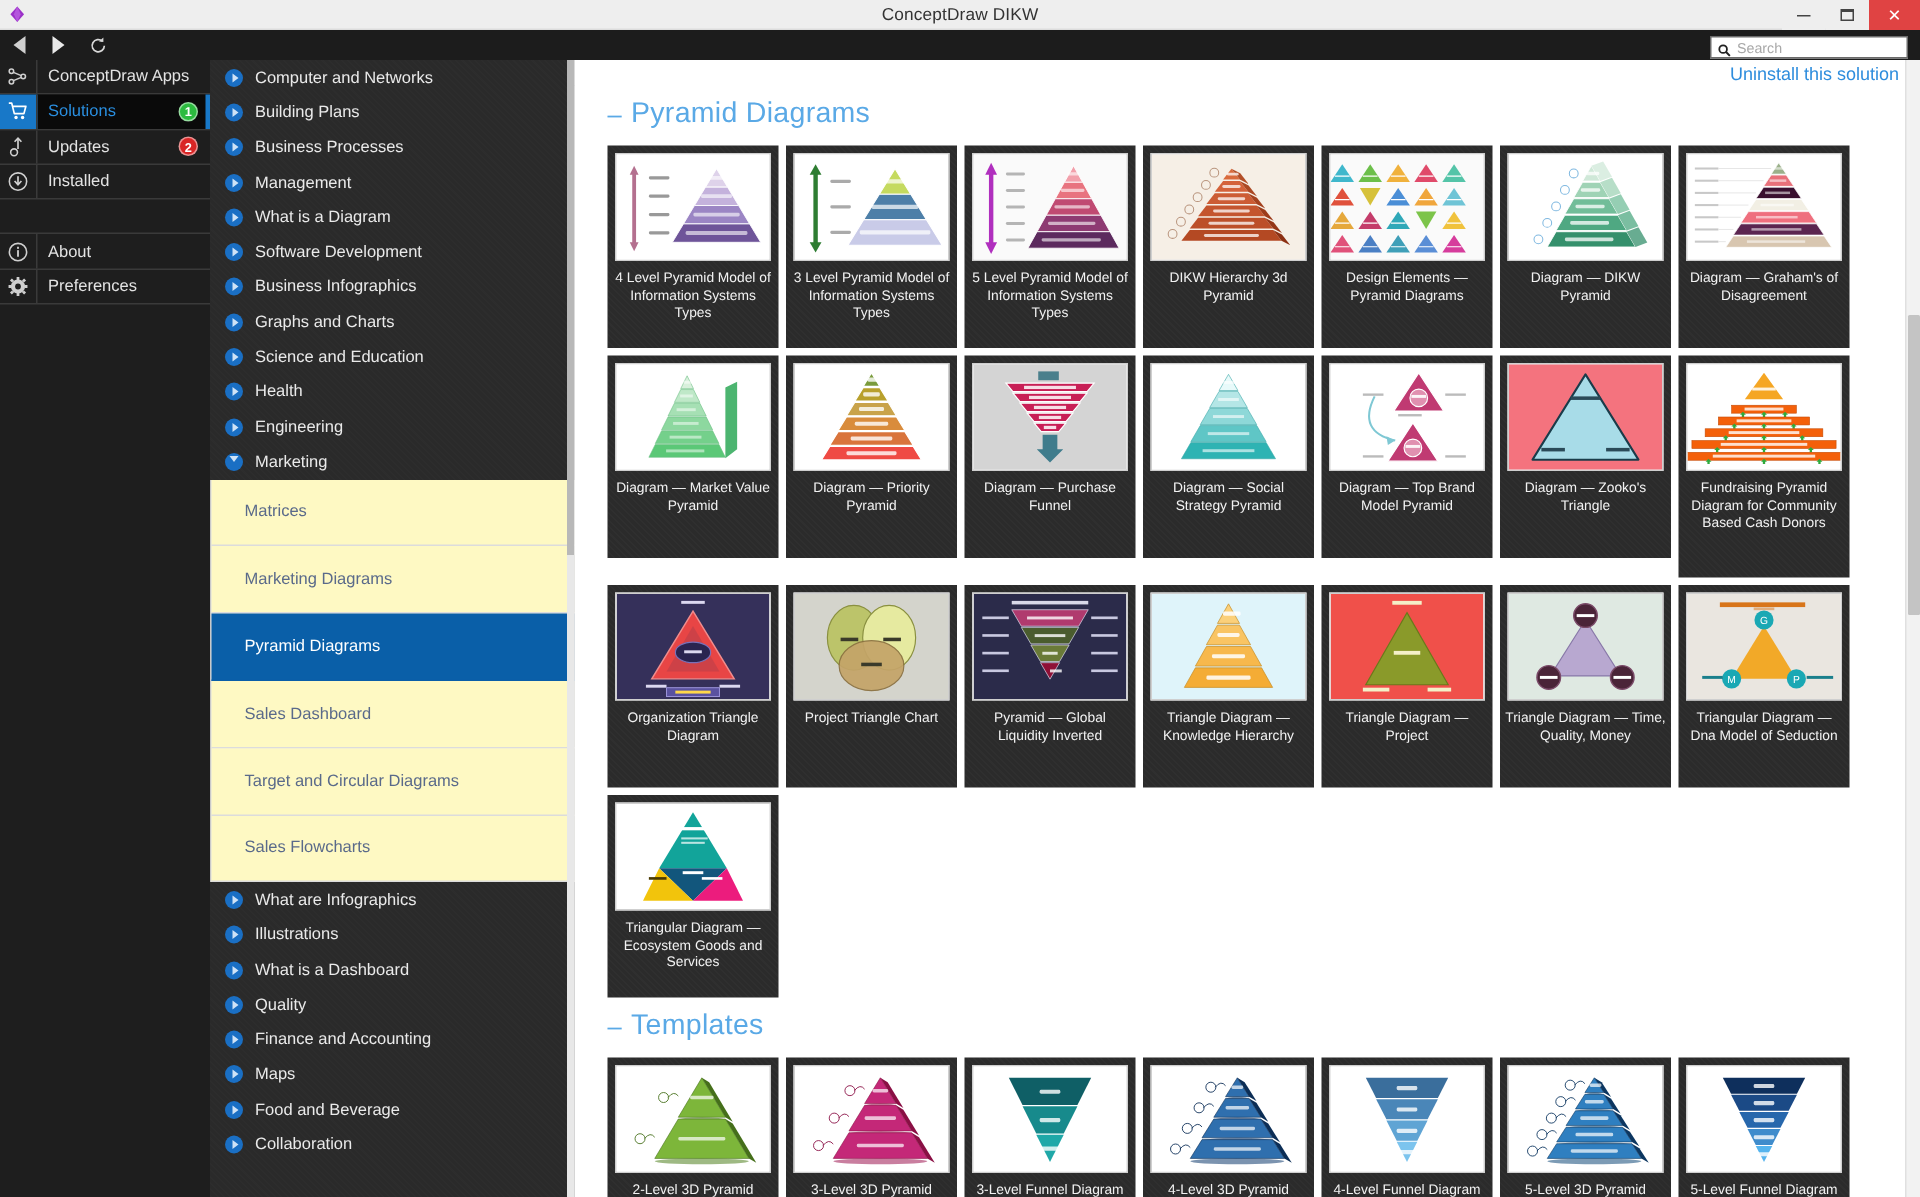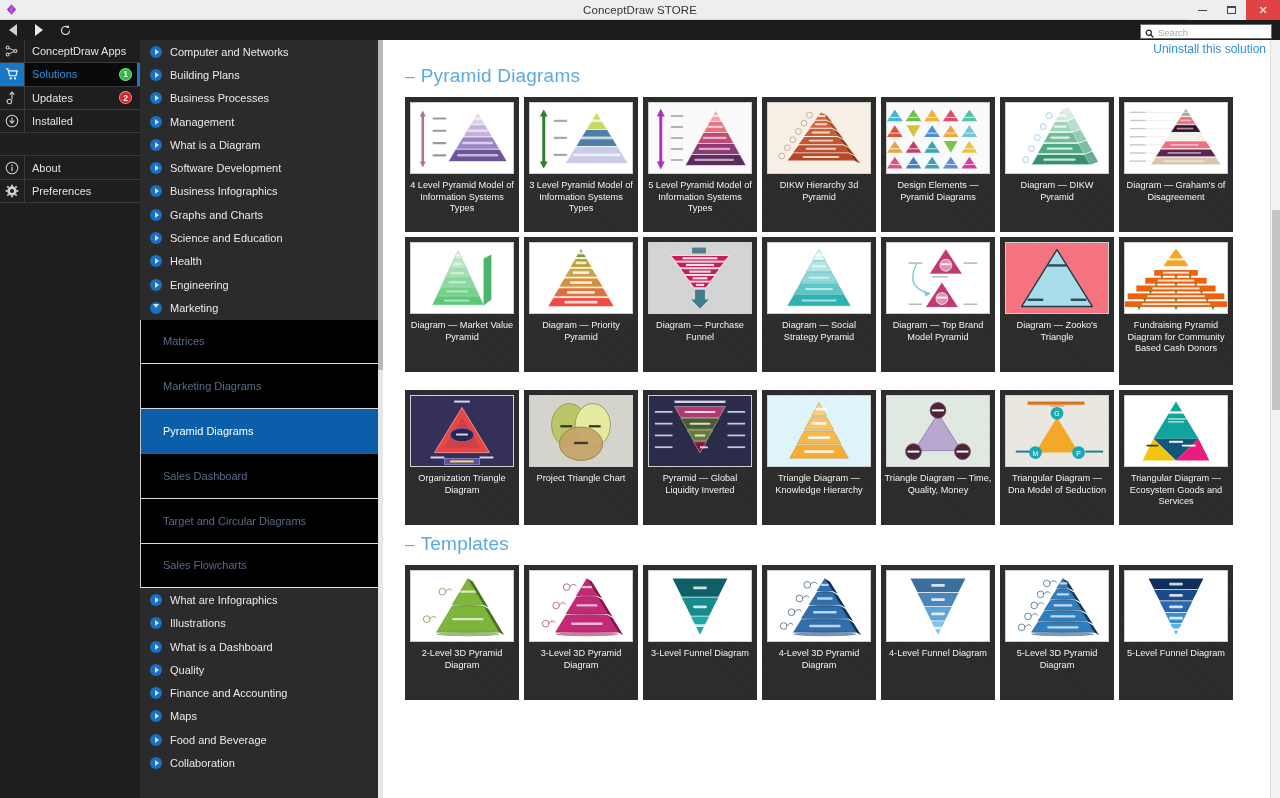--- a/index.html
+++ b/index.html
@@ -96,21 +96,21 @@
     width: 12px; height: 12px; border-radius: 50%; background: #1a6fc4;
     margin-right: 8px; display:flex; align-items:center; justify-content:center;
     flex: 0 0 12px;
   }
   .cat-bullet i { width:0;height:0;border-top:3px solid transparent;border-bottom:3px solid transparent;border-left:4px solid #cfe3f7; display:block; margin-left:1px;}
   .cat-bullet.open i { border-left:3px solid transparent;border-right:3px solid transparent;border-top:4px solid #cfe3f7; margin-left:0; }
   .sub-list { background: #f5f5f5; border-left: 1px solid #c8c8c8; }
   .sub-item {
     height: 44.8px; display: flex; align-items: center; padding-left: 22px;
     color: #5a6a8a; font-size: 11px; border-bottom: 1px solid #dcdcdc;
-    background: #000000;
+    background: #fef9c3;
   }
   .sub-item.sel { background: #0a5fa8; color: #fff; border-bottom-color: #0a5fa8; }
 
   
   .cat-scroll {
     position: absolute; right: 0; top: 0; width: 5px; height: 100%;
     background: #e8e8e8;
   }
   .cat-thumb { position:absolute; left:0; width: 5px; background: #b8b8b8; }
 
@@ -173,21 +173,21 @@
 </head>
 <body>
 
 <div class="app">
 
   <div class="titlebar">
     <svg class="logo" viewBox="0 0 20 20">
       <polygon points="10,2 17,10 10,18 3,10" fill="#9b30c8"></polygon>
       <polygon points="10,2 13.5,10 10,18 6.5,10" fill="#b455dd"></polygon>
     </svg>
-    <span class="title">ConceptDraw STORE</span>
+    <span class="title">ConceptDraw DIKW</span>
     <div class="winbtns">
       <div class="winbtn">
           <span class="bar"></span>
         </div>
       <div class="winbtn">
           <span class="sq"></span>
         </div>
       <div class="winbtn close">✕</div>
     </div>
   </div>
@@ -911,20 +911,33 @@
                   <rect x="40.75" y="41.25" width="22.5" height="2.8" fill="rgba(255,255,255,.85)" rx="1"></rect>
                   <polygon points="29.5,50.5 74.5,50.5 82,63.8 22,63.8" fill="#f4ac35" stroke="#c8912a" stroke-width="0.5"></polygon>
                   <rect x="37" y="55.75" width="30" height="2.8" fill="rgba(255,255,255,.85)" rx="1"></rect>
                 </svg>
               </div>
               <div class="card-label">Triangle Diagram — Knowledge Hierarchy</div>
             </div>
             <div class="card tall">
               <div class="thumb">
                 <svg width="104" height="72" viewBox="0 0 104 72">
+                  <rect width="104" height="72" fill="#f0504a"></rect>
+      <polygon points="52,13 80,62 24,62" fill="#8a9a2a" stroke="#6a7a1a" stroke-width="0.8"></polygon>
+      <rect x="42" y="5" width="20" height="2.6" fill="#f4f0c8"></rect>
+      <rect x="43" y="39" width="18" height="2.6" fill="#f4f0c8"></rect>
+      <rect x="22" y="64" width="18" height="2.6" fill="#f4f0c8"></rect>
+      <rect x="66" y="64" width="16" height="2.6" fill="#f4f0c8"></rect>
+                </svg>
+              </div>
+              <div class="card-label">Triangle Diagram — Project</div>
+            </div>
+            <div class="card tall">
+              <div class="thumb">
+                <svg width="104" height="72" viewBox="0 0 104 72">
                   <rect width="104" height="72" fill="#dfe9e2"></rect>
       <polygon points="52,18 76,56 28,56" fill="#b8a8d0" stroke="#8878a8" stroke-width="0.8"></polygon>
       <circle cx="52" cy="15" r="8" fill="#4a2438" stroke="#7a4a68" stroke-width="1"></circle>
       <circle cx="27" cy="57" r="8" fill="#4a2438" stroke="#7a4a68" stroke-width="1"></circle>
       <circle cx="77" cy="57" r="8" fill="#4a2438" stroke="#7a4a68" stroke-width="1"></circle>
       <rect x="46" y="14" width="12" height="2" fill="#fff"></rect>
       <rect x="21" y="56" width="12" height="2" fill="#fff"></rect>
       <rect x="71" y="56" width="12" height="2" fill="#fff"></rect>
                 </svg>
               </div>

